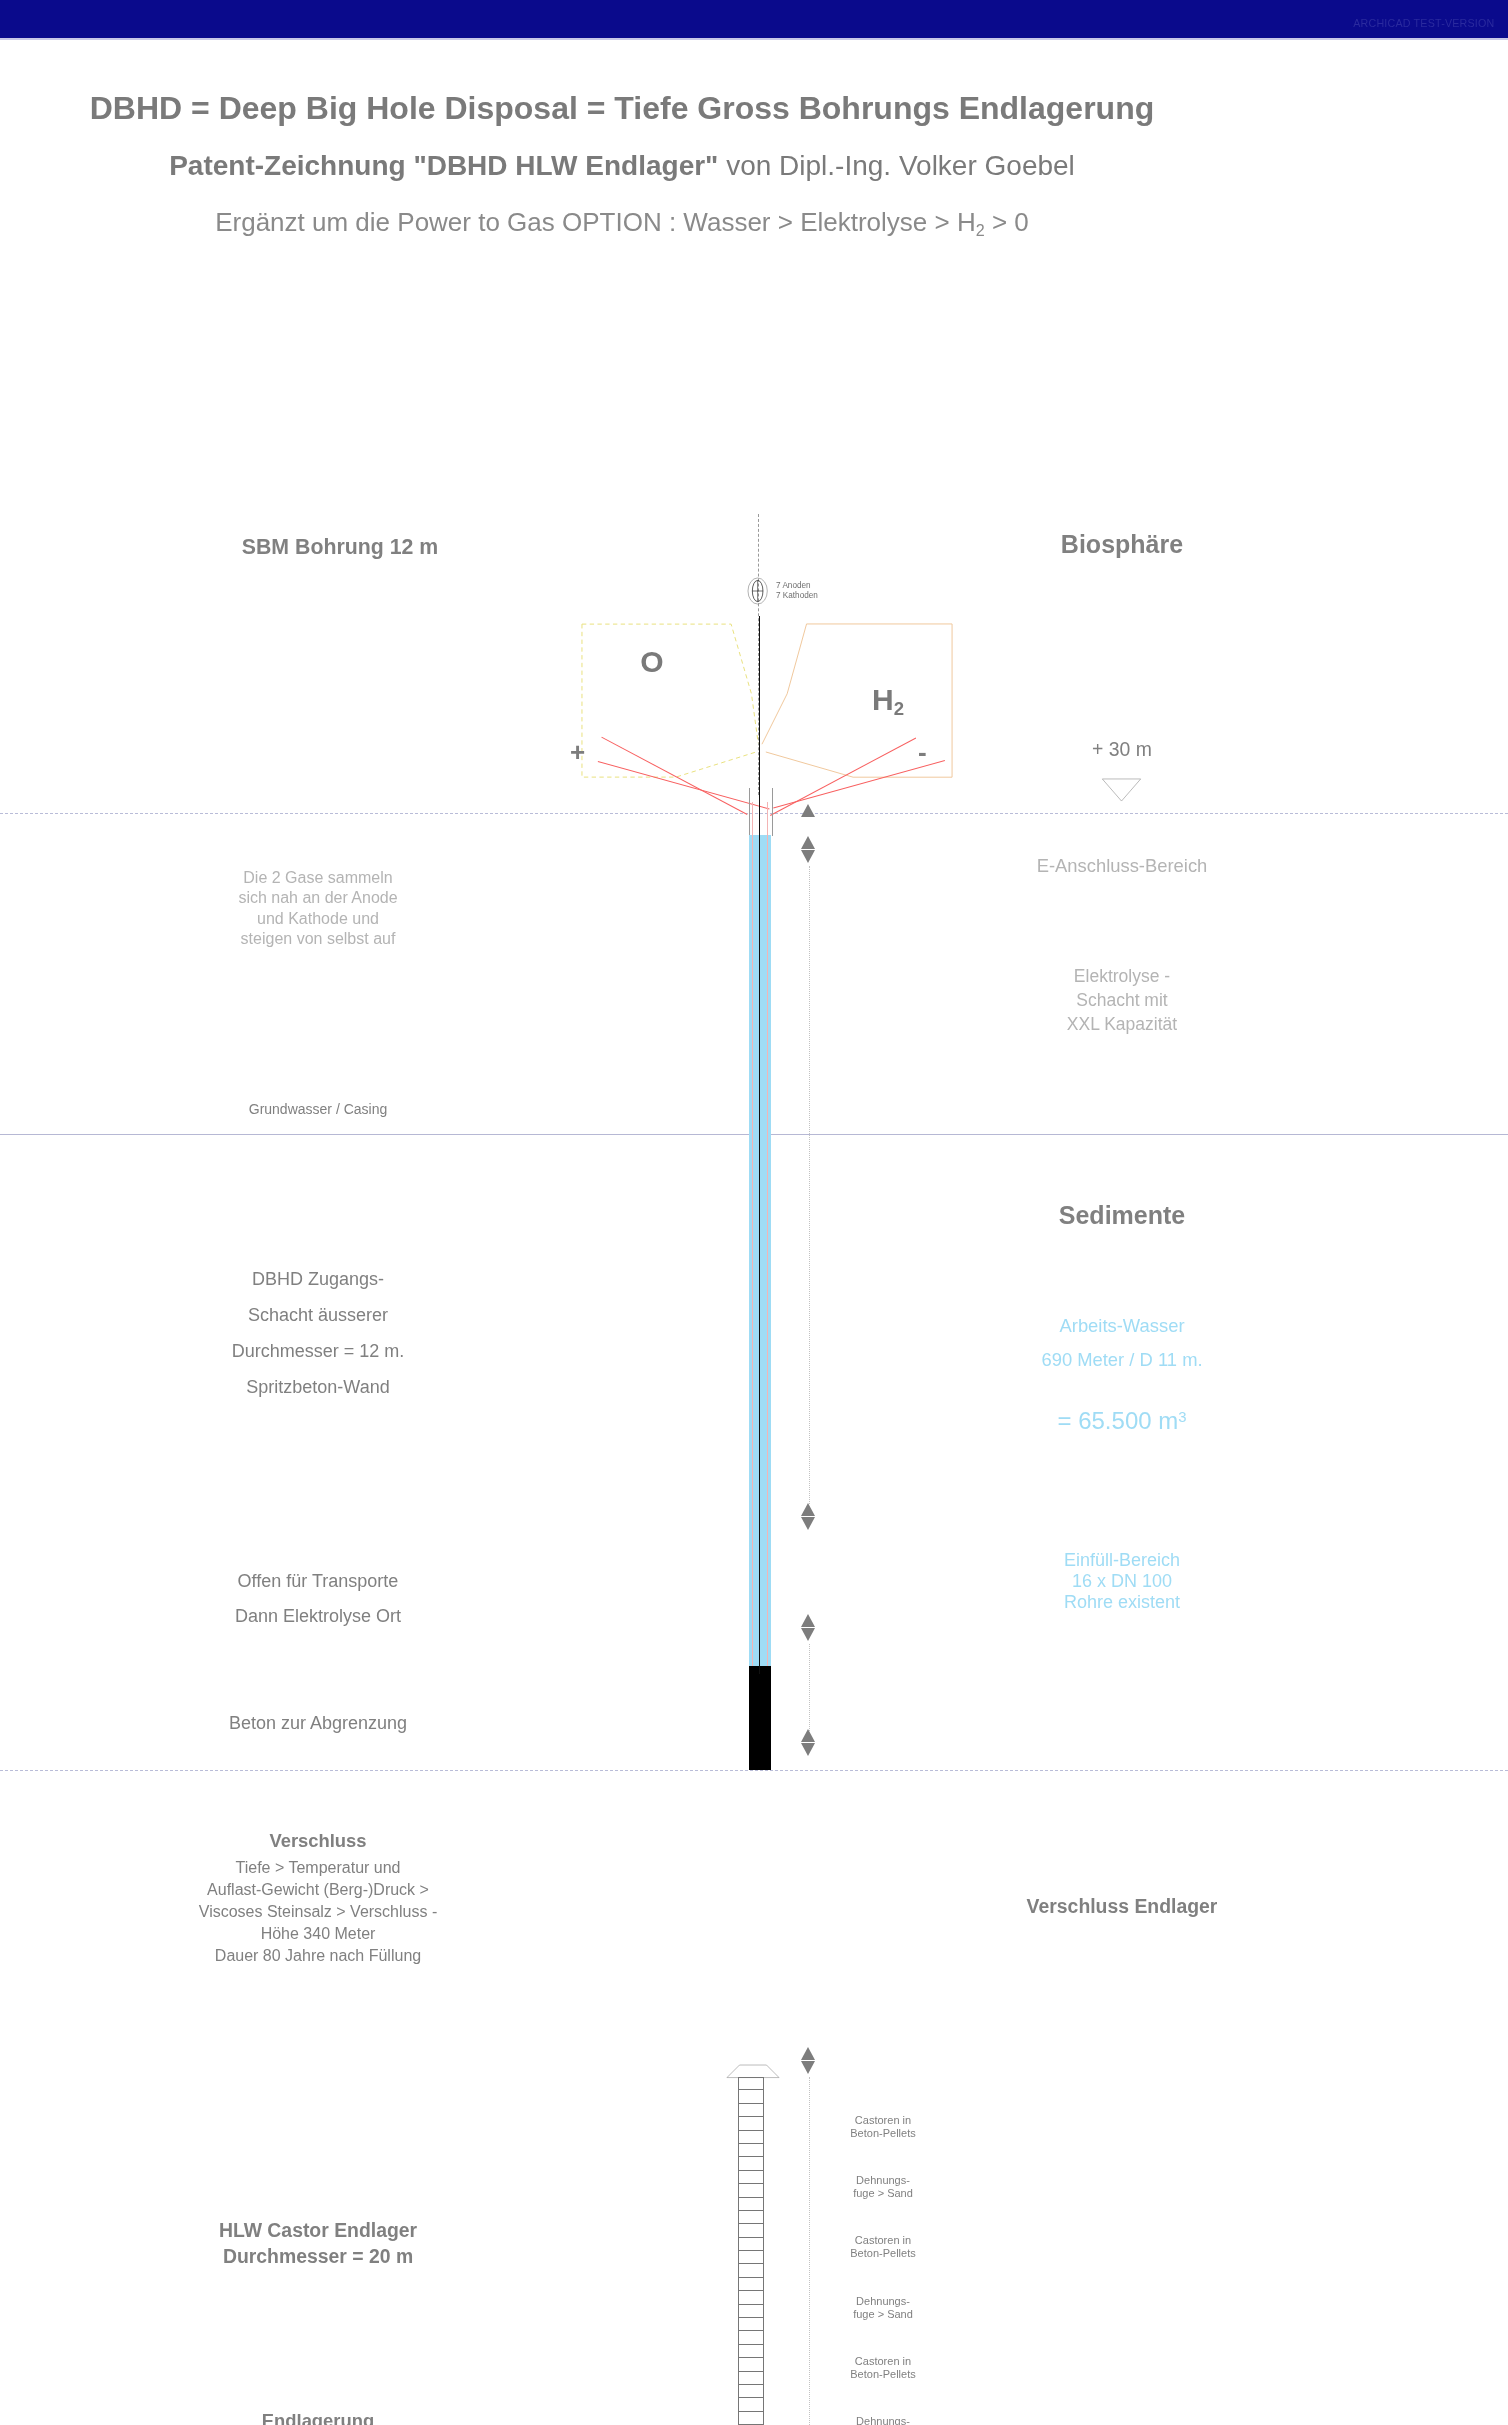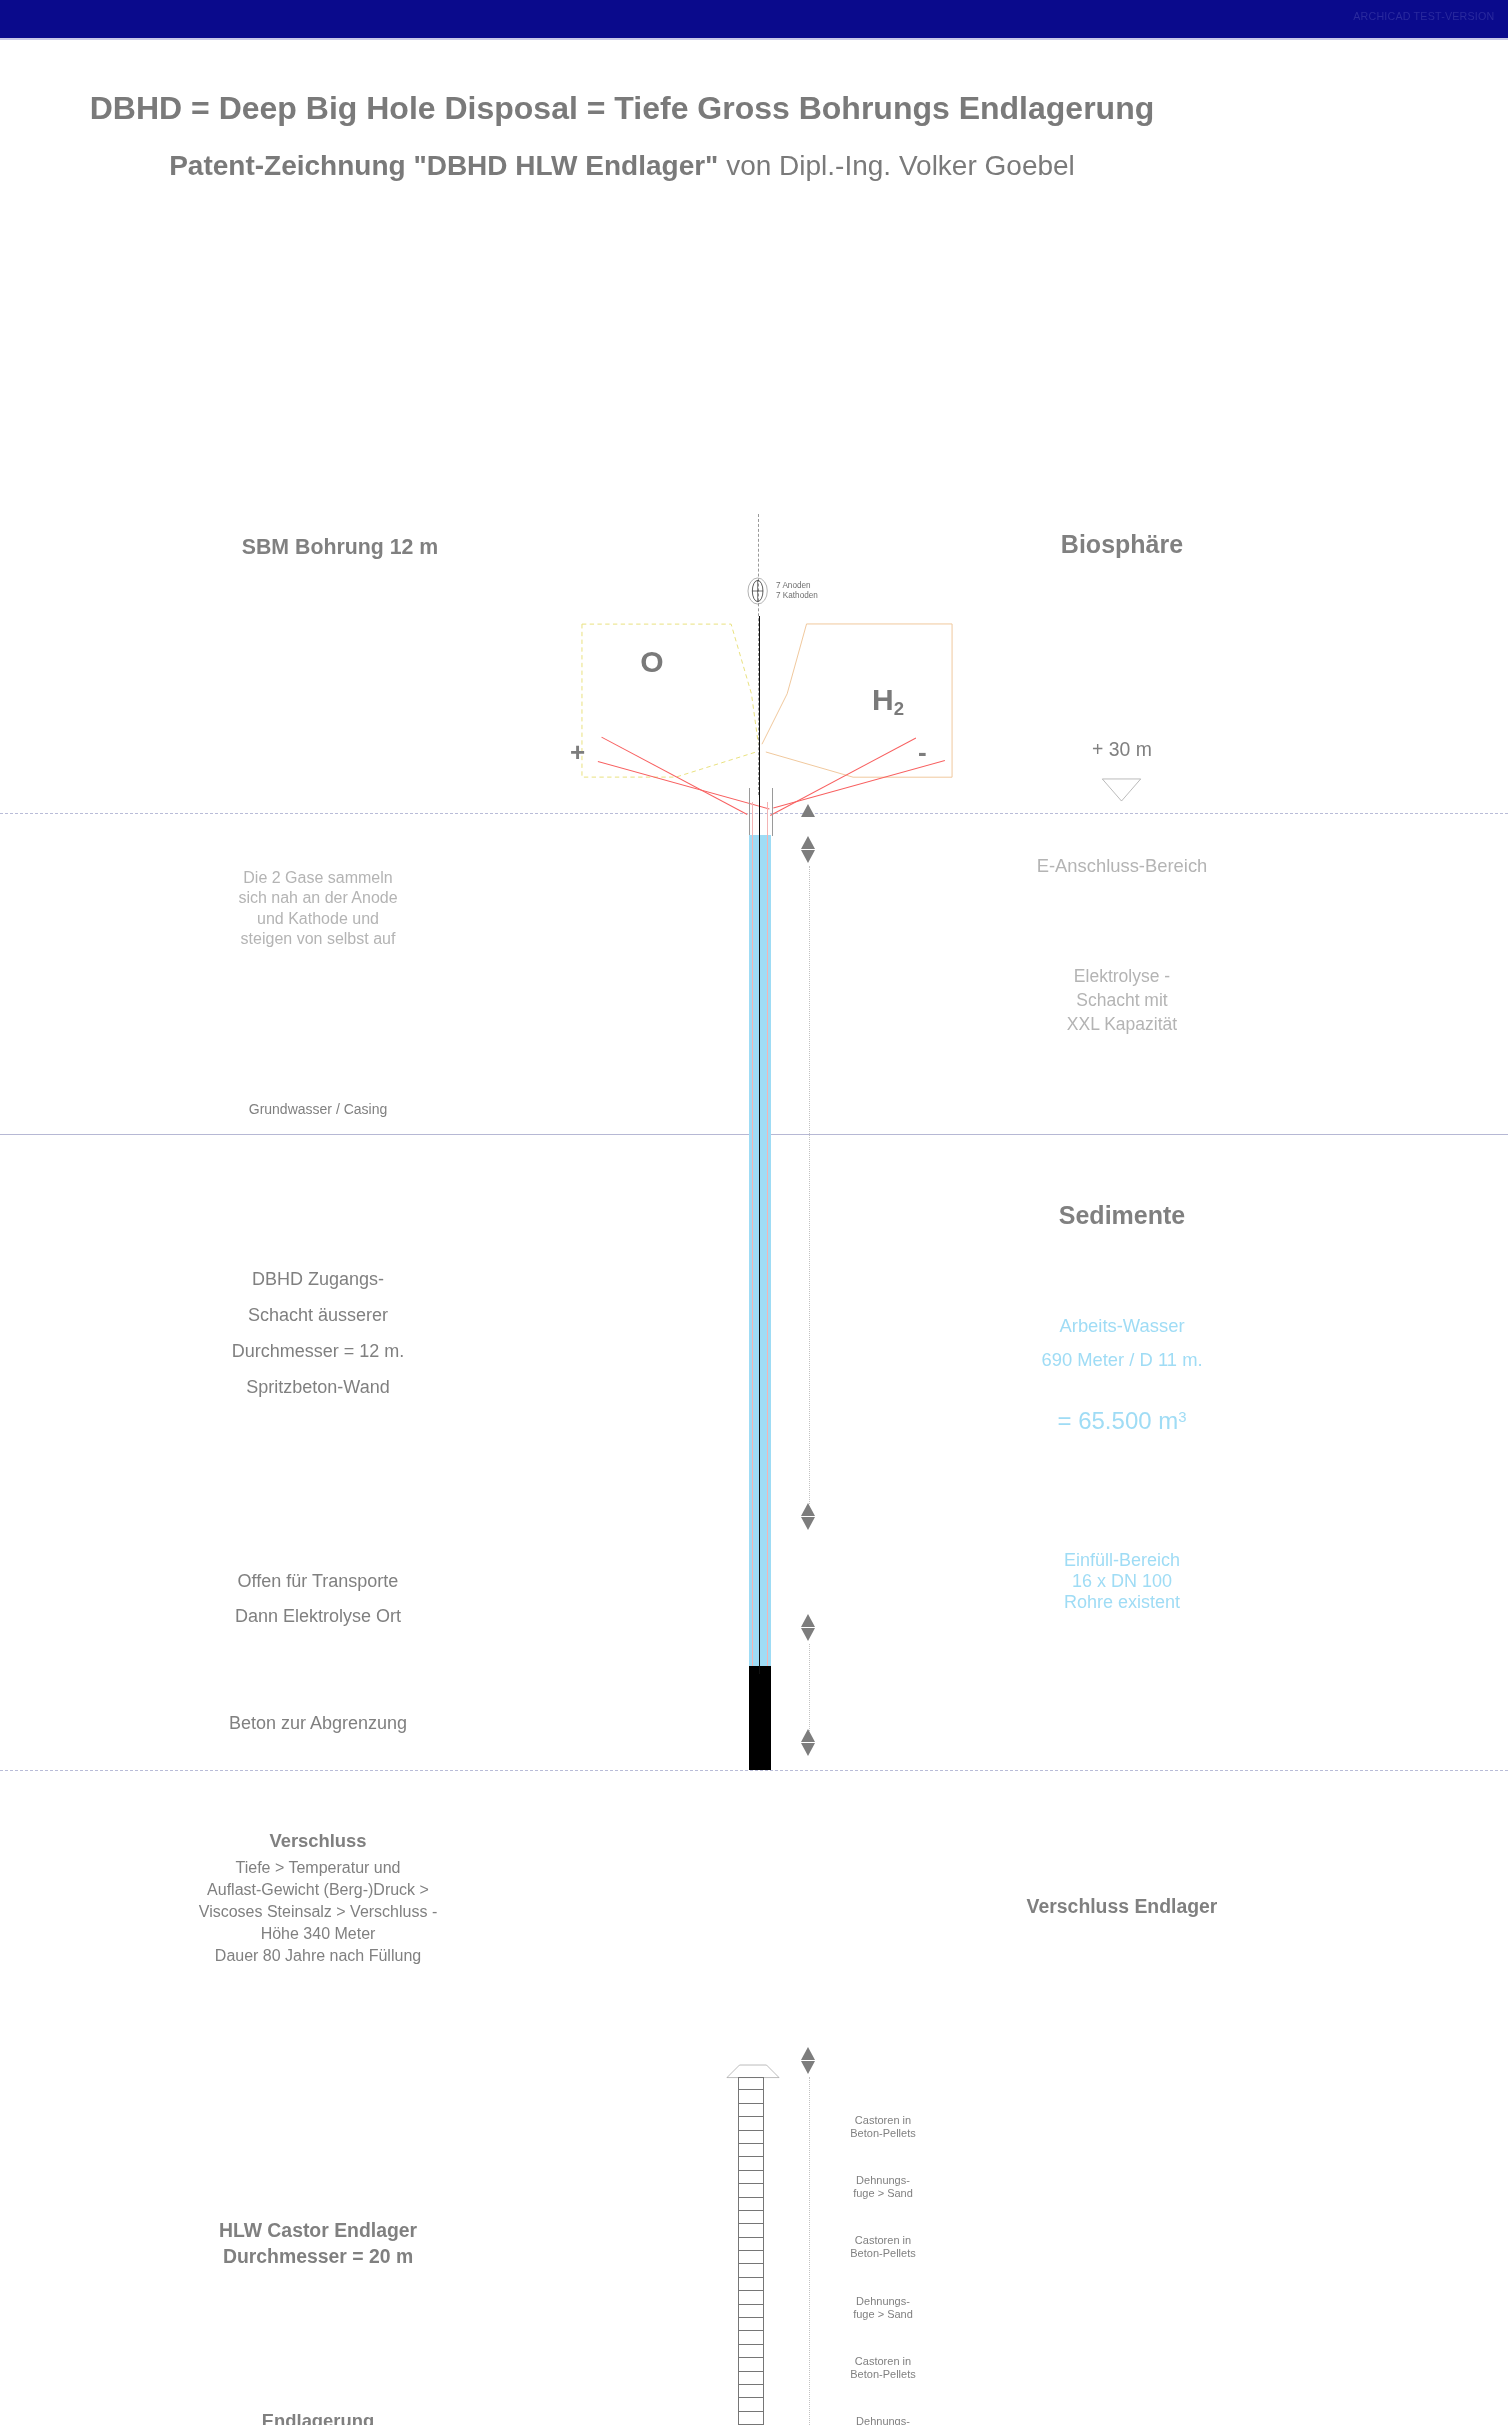--- a/index.html
+++ b/index.html
@@ -10,21 +10,21 @@
     position:relative;
     overflow:hidden;
   }
 
   
   #archicad-banner{
     position:absolute;left:0;top:0;width:1508px;height:38px;
     background:#0a0a8c;
   }
   #archicad-banner .watermark{
-    position:absolute;right:13.6px;top:10px;
+    position:absolute;right:13.6px;top:17px;
     color:#2a2a9e;
     font-size:10.7px;letter-spacing:0.2px;
     font-family:"Liberation Sans", sans-serif;
     white-space:nowrap;
   }
   #banner-underline{
     position:absolute;left:0;top:38px;width:1508px;height:1.9px;
     background:#c8c8e8;
   }
 
@@ -93,20 +93,23 @@
 
 <div id="archicad-banner">
   <div class="watermark">ARCHICAD TEST-VERSION</div>
 </div>
 <div id="banner-underline"></div>
 
 <div id="title-block">
   <div class="t1">DBHD = Deep Big Hole Disposal = Tiefe Gross Bohrungs Endlagerung</div>
   <div class="t2">
     <b>Patent-Zeichnung "DBHD HLW Endlager"</b><span> von Dipl.-Ing. Volker Goebel</span>
+  </div>
+  <div class="t3">
+    <span>Ergänzt um die Power to Gas OPTION : Wasser &gt; Elektrolyse &gt; H</span><sub>2</sub><span> &gt; 0</span>
   </div>
 </div>
 
 <div class="geo-line" style="top:813px;"></div>
 <div class="geo-solid" style="top:1134px;border-top:0.5px solid #b6b8d4;"></div>
 <div class="geo-line" style="top:1770px;"></div>
 
 <div class="lbl ctr bold" style="left:1122px;top:528px;font-size:25px;">Biosphäre</div>
 <div class="lbl ctr bold" style="left:1122px;top:1199px;font-size:25px;">Sedimente</div>
 <div class="lbl ctr bold" style="left:1131px;top:2421px;font-size:25px;">Steinsalz</div>

